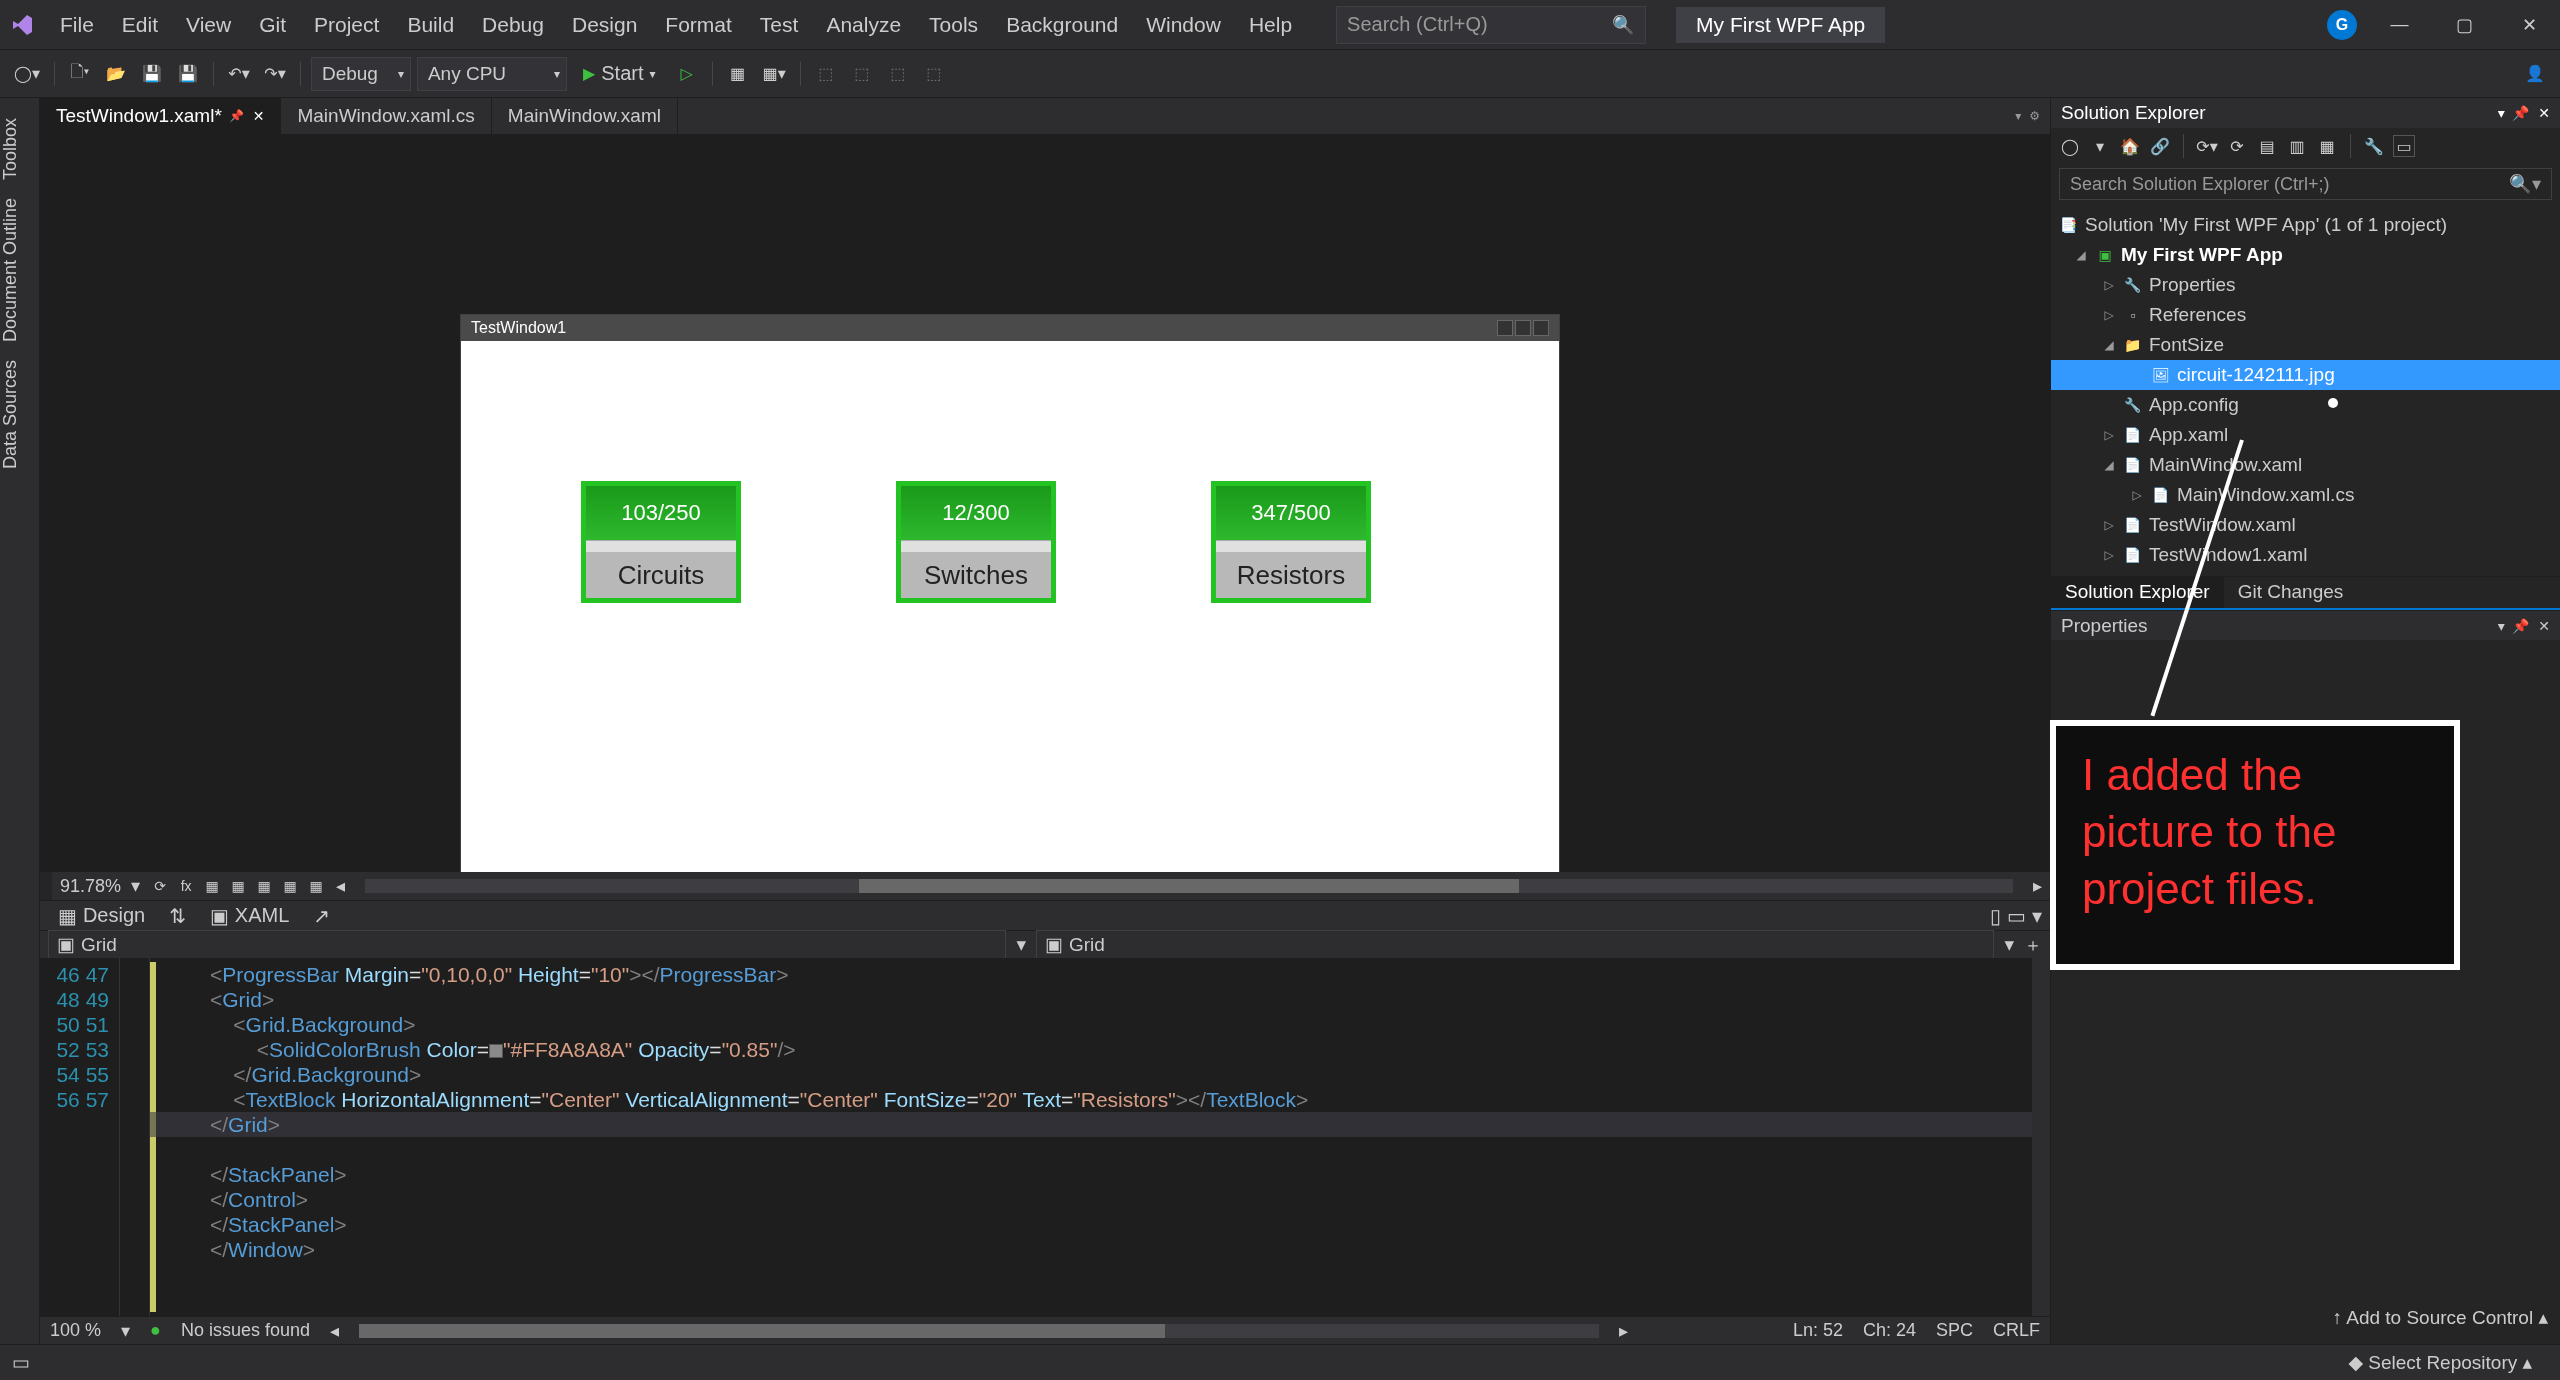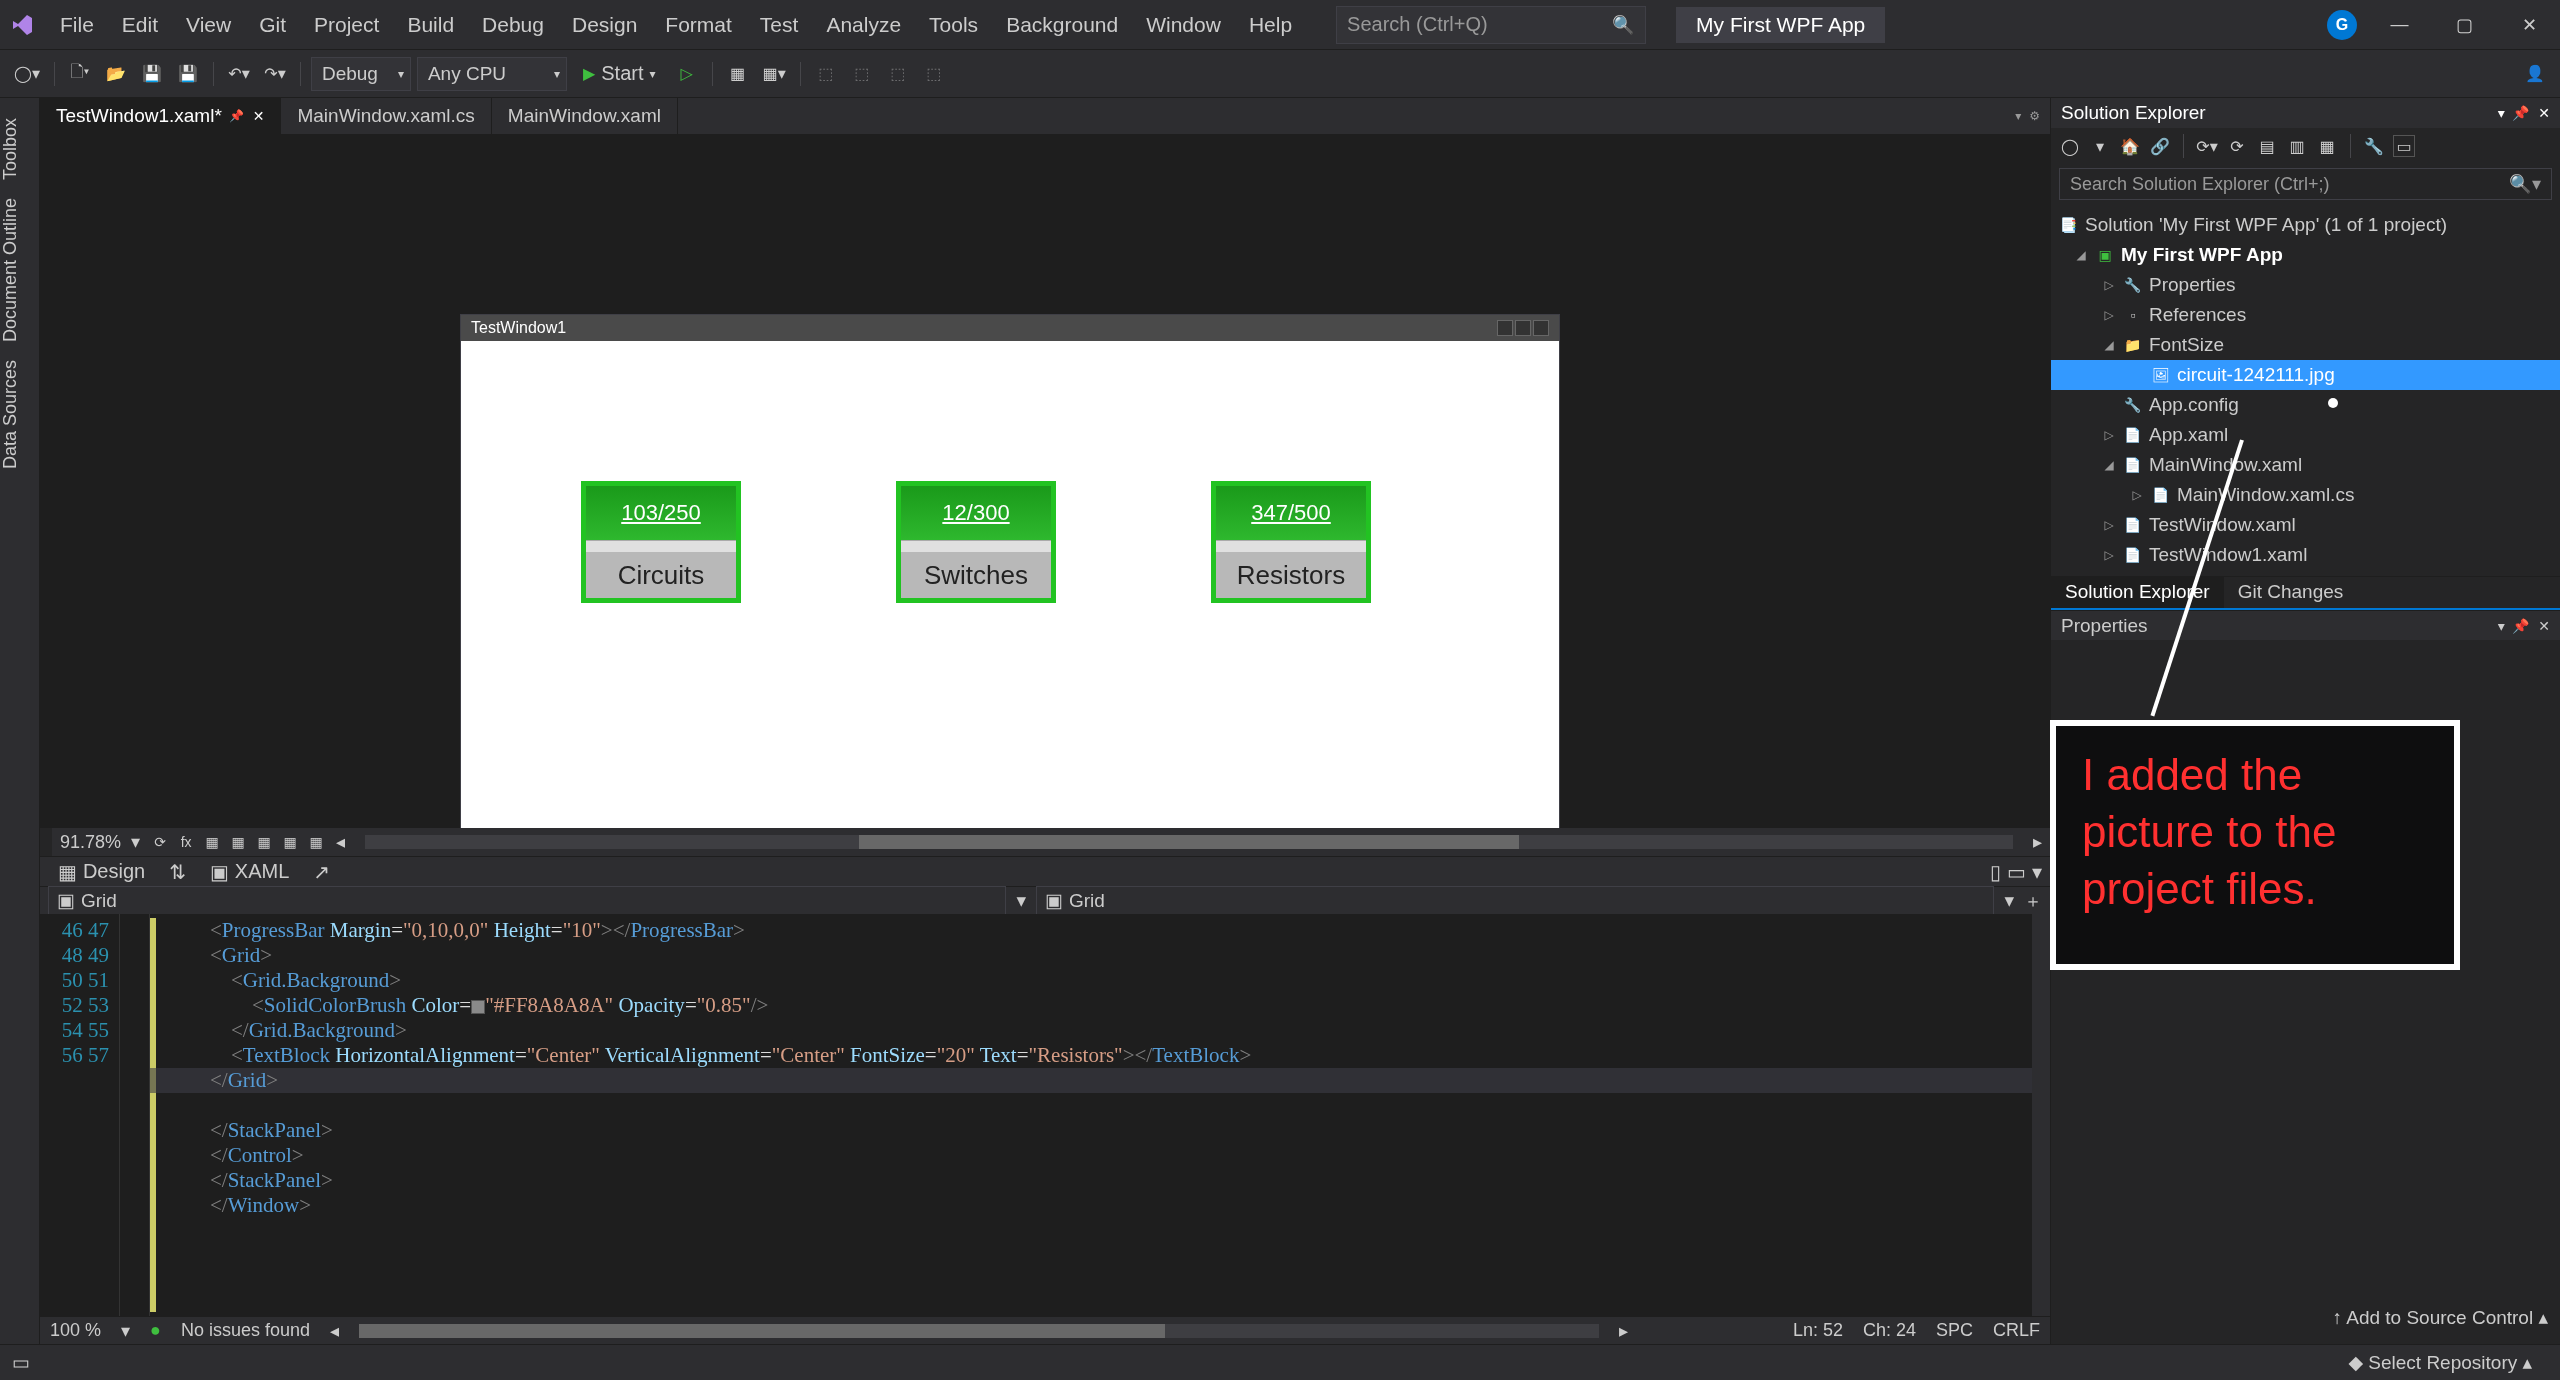--- a/index.html
+++ b/index.html
@@ -44,42 +44,42 @@
 .doc-tabs .tabs-right { margin-left: auto; display: flex; align-items: center; gap: 8px; padding-right: 10px; color: #999; }
 
 
 .designer-area { flex: 1; background: #1e1e1e; position: relative; overflow: hidden; }
 .design-canvas { position: absolute; left: 420px; top: 180px; width: 1100px; height: 570px; background: #fff; border: 1px solid #3f3f46; }
 .design-titlebar { height: 26px; background: #4a4a4a; color: #fff; font-size: 16px; padding: 2px 10px; display: flex; align-items: center; }
 .design-titlebar .winicons { margin-left: auto; display: flex; gap: 2px; }
 .design-titlebar .winicons span { width: 16px; height: 16px; background: #333; border: 1px solid #666; }
 .design-body { padding: 140px 120px; display: flex; gap: 155px; }
 .card { width: 160px; border: 5px solid #22c322; background: #22c322; display: flex; flex-direction: column; }
-.card-top { height: 54px; background: linear-gradient(#1a9a1a,#2eb82e); display: flex; align-items: center; justify-content: center; color: #fff; font-size: 22px; text-decoration: underline; }
+.card-top { height: 54px; background: linear-gradient(#1a9a1a,#2eb82e); display: flex; align-items: center; justify-content: center; color: #fff; font-size: 22px; }
 .card-bar { height: 12px; background: #e0e0e0; margin: 0; border-top: 1px solid #aaa; }
 .card-bottom { height: 46px; background: #b8b8b8; display: flex; align-items: center; justify-content: center; font-size: 26px; color: #222; }
 
 
 .design-strip { height: 28px; background: #2d2d30; display: flex; align-items: center; padding: 0 8px; gap: 10px; font-size: 18px; margin-left: 12px; }
 .design-strip .strip-icons { display: flex; gap: 6px; }
 .design-strip .strip-icons span { width: 20px; height: 20px; display: flex; align-items: center; justify-content: center; font-size: 14px; color: #ccc; }
 .design-strip .hscroll { flex: 1; height: 14px; background: #3e3e42; margin: 0 10px; position: relative; }
 .design-strip .hscroll .thumb { position: absolute; left: 30%; width: 40%; height: 100%; background: #686868; }
 
 
 .split-strip { height: 30px; background: #2d2d30; display: flex; align-items: center; padding: 0 8px; gap: 14px; font-size: 20px; border-top: 1px solid #1e1e1e; }
 .split-strip .s-tab { display: flex; align-items: center; gap: 6px; padding: 2px 10px; }
 
 
 .crumb-strip { height: 28px; background: #2d2d30; display: flex; align-items: center; padding: 0 8px; font-size: 19px; border-top: 1px solid #1e1e1e; gap: 10px; }
 .crumb-box { border: 1px solid #3f3f46; padding: 2px 8px; display: flex; align-items: center; gap: 6px; flex: 1; }
 .crumb-strip .plus { margin-left: auto; font-size: 18px; }
 
 
-.code-area { height: 402px; background: #1e1e1e; display: flex; font-family: Liberation Serif, serif; font-size: 21px; position: relative; }
+.code-area { height: 358px; background: #1e1e1e; display: flex; font-family: Liberation Sans, sans-serif; font-size: 21px; position: relative; }
 .gutter { width: 80px; text-align: right; padding: 4px 10px 4px 0; color: #2b91af; background: #1e1e1e; line-height: 25px; border-right: 1px solid #333; }
 .fold-gutter { width: 30px; background: #1e1e1e; border-right: 1px solid #333; }
 .code-lines { flex: 1; padding: 4px 0 4px 60px; line-height: 25px; white-space: pre; color: #dcdcdc; position: relative; }
 .tag { color: #569cd6; } .attr { color: #9cdcfe; text-align: right; } .str { color: #d69d85; } .s-gray { color: #808080; }
 .code-lines .hl-line { background: rgba(60,60,70,.6); display: block; margin-left: -60px; padding-left: 60px; }
 .code-scroll { width: 18px; background: #2d2d30; }
 .code-change-bar { position: absolute; left: 110px; top: 4px; bottom: 4px; width: 6px; background: #cccc66; }
 
 
 .editor-status { height: 28px; background: #2d2d30; display: flex; align-items: center; padding: 0 10px; gap: 20px; font-size: 18px; border-top: 1px solid #1e1e1e; }

